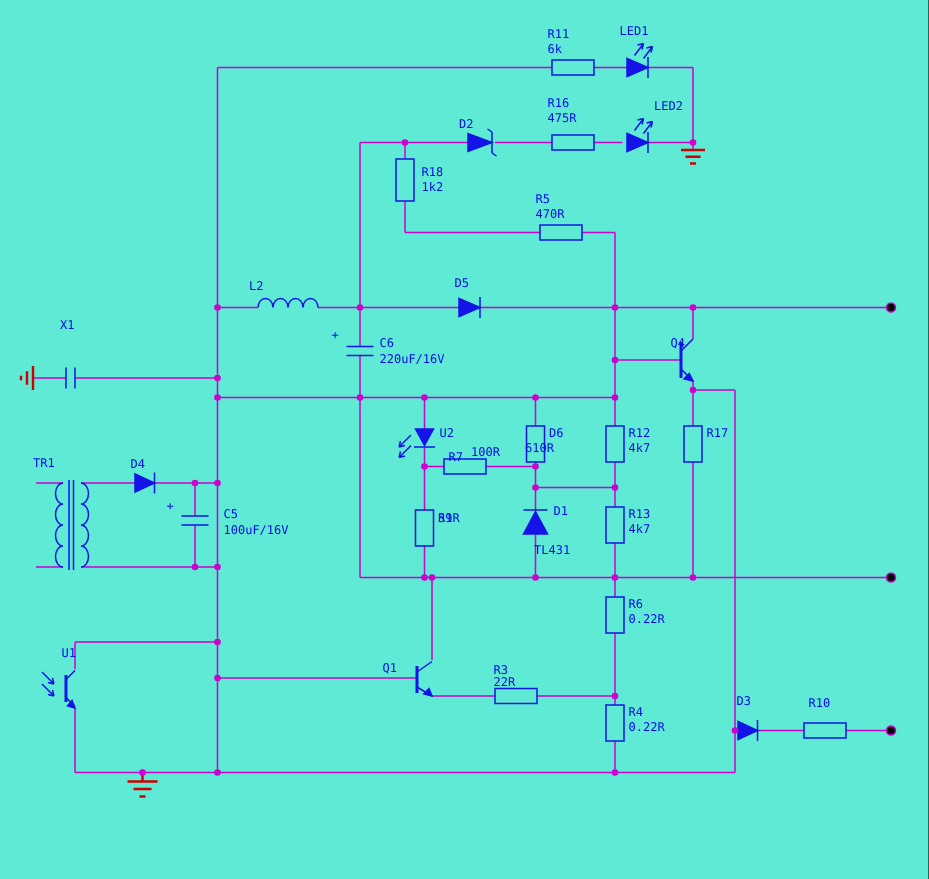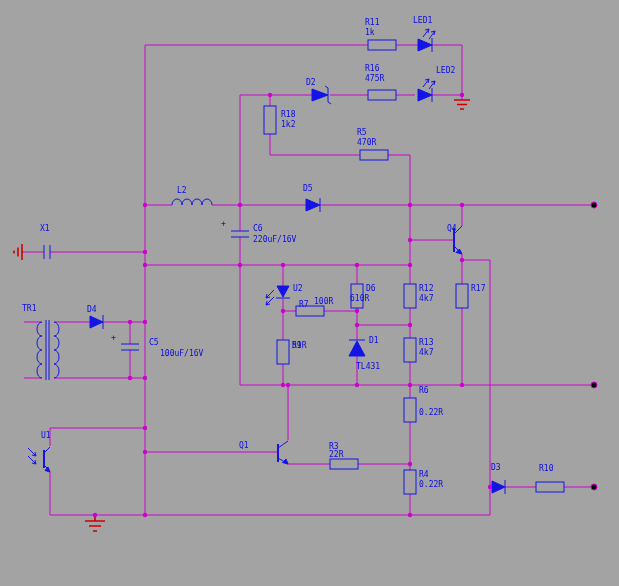--- a/index.html
+++ b/index.html
@@ -1,16 +1,16 @@
 <!DOCTYPE html>
 <html><head>
 <meta charset="utf-8">
 <style>
   html,body{margin:0;padding:0;background:#000;}
-  .canvas{position:relative;width:619px;height:586px;background:#a3a3a3;overflow:hidden;
+  .canvas{position:relative;width:619px;height:586px;background:#5eead4;overflow:hidden;
           font-family:"DejaVu Sans Mono", monospace;}
   .lbl{position:absolute;font-size:8px;line-height:9px;color:#0a0ae6;white-space:nowrap;}
   svg{position:absolute;left:0;top:0;}
   .w{stroke:#ce00ce;stroke-width:1;fill:none;}
   .c{stroke:#1414e6;stroke-width:1;fill:none;}
   .cf{stroke:#1414e6;stroke-width:1;fill:#1414e6;}
   .cb{stroke:#1414e6;stroke-width:2;fill:none;}
   .g{stroke:#d00000;stroke-width:1.6;fill:none;}
   .dot{fill:#ce00ce;stroke:none;}
   .term{stroke:#ce00ce;stroke-width:1;fill:#000;}
@@ -214,60 +214,60 @@
     <circle class="dot" cx="145" cy="452" r="2.2"></circle>
         <circle class="dot" cx="410" cy="464" r="2.2"></circle>
     <circle class="dot" cx="490" cy="487" r="2.2"></circle>
         <circle class="dot" cx="95" cy="515" r="2.2"></circle>
     <circle class="dot" cx="145" cy="515" r="2.2"></circle>
         <circle class="dot" cx="410" cy="515" r="2.2"></circle>
   </g>
 </svg>
 
 <span class="lbl" style="left:365px;top:18px">R11</span>
-<span class="lbl" style="left:365px;top:28px">1k</span>
+<span class="lbl" style="left:365px;top:28px">6k</span>
 <span class="lbl" style="left:413px;top:16px">LED1</span>
 <span class="lbl" style="left:365px;top:64px">R16</span>
 <span class="lbl" style="left:365px;top:74px">475R</span>
 <span class="lbl" style="left:436px;top:66px">LED2</span>
 <span class="lbl" style="left:306px;top:78px">D2</span>
 <span class="lbl" style="left:281px;top:110px">R18</span>
 <span class="lbl" style="left:281px;top:120px">1k2</span>
 <span class="lbl" style="left:357px;top:128px">R5</span>
 <span class="lbl" style="left:357px;top:138px">470R</span>
-<span class="lbl" style="left:177px;top:186px">L2</span>
+<span class="lbl" style="left:166px;top:186px">L2</span>
 <span class="lbl" style="left:303px;top:184px">D5</span>
 <span class="lbl" style="left:221px;top:219px">+</span>
 <span class="lbl" style="left:253px;top:224px">C6</span>
 <span class="lbl" style="left:253px;top:235px">220uF/16V</span>
 <span class="lbl" style="left:447px;top:224px">Q4</span>
-<span class="lbl" style="left:40px;top:224px">X1</span>
+<span class="lbl" style="left:40px;top:212px">X1</span>
 <span class="lbl" style="left:22px;top:304px">TR1</span>
 <span class="lbl" style="left:87px;top:305px">D4</span>
 <span class="lbl" style="left:111px;top:333px">+</span>
 <span class="lbl" style="left:149px;top:338px">C5</span>
-<span class="lbl" style="left:160px;top:349px">100uF/16V</span>
+<span class="lbl" style="left:149px;top:349px">100uF/16V</span>
 <span class="lbl" style="left:293px;top:284px">U2</span>
 <span class="lbl" style="left:366px;top:284px">D6</span>
 <span class="lbl" style="left:350px;top:294px">610R</span>
 <span class="lbl" style="left:419px;top:284px">R12</span>
 <span class="lbl" style="left:419px;top:294px">4k7</span>
 <span class="lbl" style="left:471px;top:284px">R17</span>
 <span class="lbl" style="left:299px;top:300px">R7</span>
 <span class="lbl" style="left:314px;top:297px">100R</span>
 <span class="lbl" style="left:369px;top:336px">D1</span>
 <span class="lbl" style="left:356px;top:362px">TL431</span>
 <span class="lbl" style="left:419px;top:338px">R13</span>
 <span class="lbl" style="left:419px;top:348px">4k7</span>
 <span class="lbl" style="left:292px;top:341px">R9</span>
 <span class="lbl" style="left:292px;top:341px">51R</span>
-<span class="lbl" style="left:239px;top:441px">Q1</span>
+<span class="lbl" style="left:255px;top:441px">Q1</span>
 <span class="lbl" style="left:329px;top:442px">R3</span>
 <span class="lbl" style="left:329px;top:450px">22R</span>
-<span class="lbl" style="left:419px;top:386px">R6</span>
+<span class="lbl" style="left:419px;top:398px">R6</span>
 <span class="lbl" style="left:419px;top:408px">0.22R</span>
 <span class="lbl" style="left:419px;top:470px">R4</span>
 <span class="lbl" style="left:419px;top:480px">0.22R</span>
 <span class="lbl" style="left:491px;top:463px">D3</span>
 <span class="lbl" style="left:539px;top:464px">R10</span>
 <span class="lbl" style="left:41px;top:431px">U1</span>
 
 </div>
 
 </body></html>

